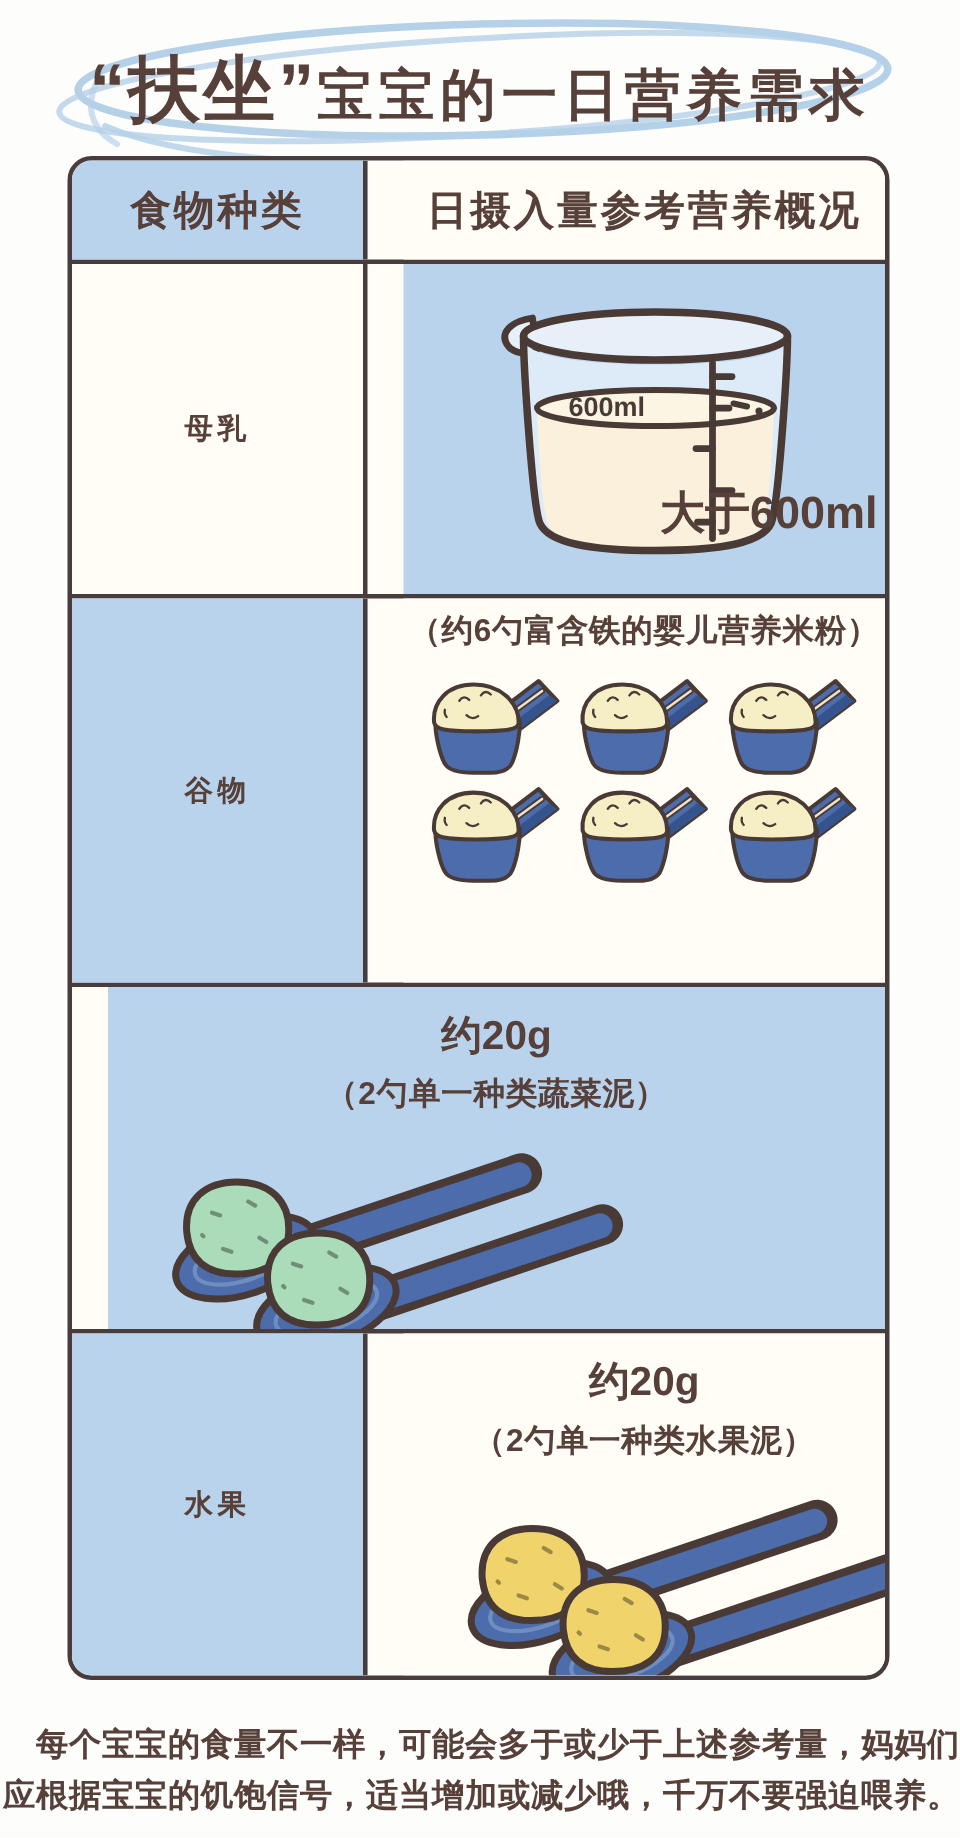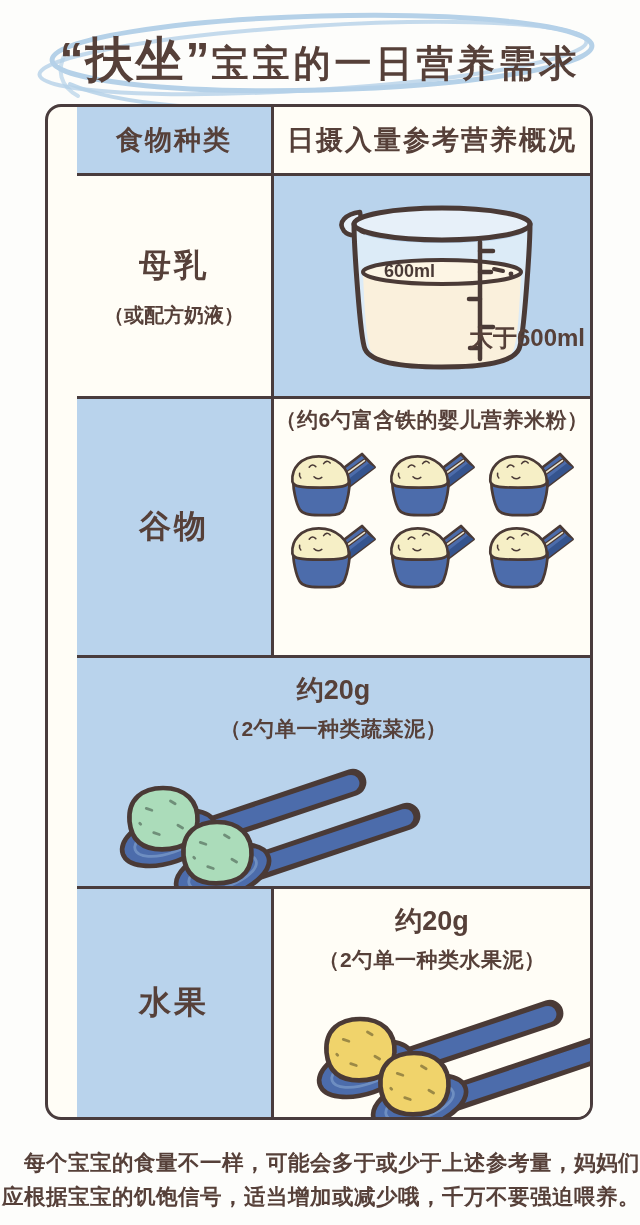--- a/index.html
+++ b/index.html
@@ -14,43 +14,43 @@
 
   
   .title-wrap{position:absolute;top:8px;left:50%;transform:translateX(-50%);width:560px;height:92px;}
   .title-ellipse{position:absolute;left:0;top:0;width:560px;height:92px;overflow:visible;}
   .title{position:relative;margin:0;padding-top:20px;text-align:center;color:var(--text_dark);white-space:nowrap;font-weight:bold;}
   .title-big{font-size:48px;letter-spacing:2px;}
   .title-rest{font-size:37px;letter-spacing:4px;}
 
   
   .table{position:absolute;top:104px;left:45px;width:548px;box-sizing:border-box;
-         border:3px solid var(--border);border-radius:16px;background:var(--cell_white);overflow:hidden;padding-left:29px;}
+         border:3px solid var(--border);border-radius:16px;background:var(--cell_white);overflow:hidden;}
   .row{display:flex;border-bottom:3px solid var(--border);}
   .row:last-child{border-bottom:none;}
   .cell{box-sizing:border-box;}
   .cell-l{width:197px;flex:none;border-right:3px solid var(--border);display:flex;flex-direction:column;
           align-items:center;justify-content:center;text-align:center;}
-  .cell-r{flex:1;position:relative;overflow:hidden;}
+  .cell-r{flex:1;position:relative;overflow:hidden;margin-left:24px;}
   .blue{background:var(--cell_blue);} .white{background:var(--cell_white);}
   .row-header{height:66px;}
   .row-milk{height:220px;}
   .row-cereal{height:256px;}
   .row-veg{height:228px;}
   .row-fruit{height:228px;}
   .header-cell{display:flex;align-items:center;justify-content:center;font-size:27px;font-weight:bold;
                color:var(--text_dark);letter-spacing:2px;}
-  .label{font-size:32px;font-weight:bold;color:var(--text_dark);letter-spacing:3px;}
+  .label{font-size:19px;font-weight:bold;color:var(--text_dark);letter-spacing:3px;}
   .sublabel{font-size:20px;font-weight:bold;color:var(--text_dark);margin-top:14px;letter-spacing:0px;}
   .amount{margin-top:14px;text-align:center;font-size:27px;font-weight:bold;color:var(--text_dark);}
   .detail{margin-top:7px;text-align:center;font-size:21px;font-weight:bold;color:var(--text_dark);letter-spacing:0.5px;}
 
   
   .beaker{position:absolute;left:56px;top:20px;width:230px;height:178px;overflow:visible;}
-  .milk-note{position:absolute;right:5px;top:146px;font-size:24px;font-weight:bold;color:var(--text_dark);}
+  .milk-note{position:absolute;right:5px;top:146px;font-size:30px;font-weight:bold;color:var(--text_dark);}
 
   
   .scoops{margin-top:16px;display:grid;grid-template-columns:repeat(3,99px);justify-content:center;row-gap:4px;}
   .scoops svg{width:96px;height:68px;overflow:visible;}
 
   
   .spoons{position:relative;height:128px;margin-top:4px;}
   .spoons svg{position:absolute;width:270px;height:121px;overflow:visible;}
   .spoons svg:nth-child(1){left:32px;top:0;}
   .spoons svg:nth-child(2){left:86px;top:34px;}
@@ -77,21 +77,20 @@
   <div class="table">
 
     <div class="row row-header">
       <div class="cell cell-l blue header-cell">食物种类</div>
       <div class="cell cell-r white header-cell">日摄入量参考营养概况</div>
     </div>
 
     <div class="row row-milk">
       <div class="cell cell-l white">
         <div class="label">母乳</div>
-        <div class="sublabel">（或配方奶液）</div>
       </div>
       <div class="cell cell-r blue">
         <svg class="beaker" viewBox="0 0 230 178">
 
           <path d="M30,16 C16,18 7,26 14,35 C19,41 30,40 33,37 Z" fill="var(--beaker_rim)" stroke="var(--outline)" stroke-width="4.5" stroke-linejoin="round"></path>
 
           <ellipse cx="112" cy="28" rx="88" ry="16" fill="var(--beaker_rim)" stroke="none"></ellipse>
 
           <path d="M24,30 C24,48 30,142 35,153 C41,166 68,171 112,171 C156,171 183,166 189,153
                    C194,142 200,48 200,30 C200,41 161,47 112,47 C63,47 24,41 24,30 Z" fill="var(--beaker_inner)" stroke="none"></path>

